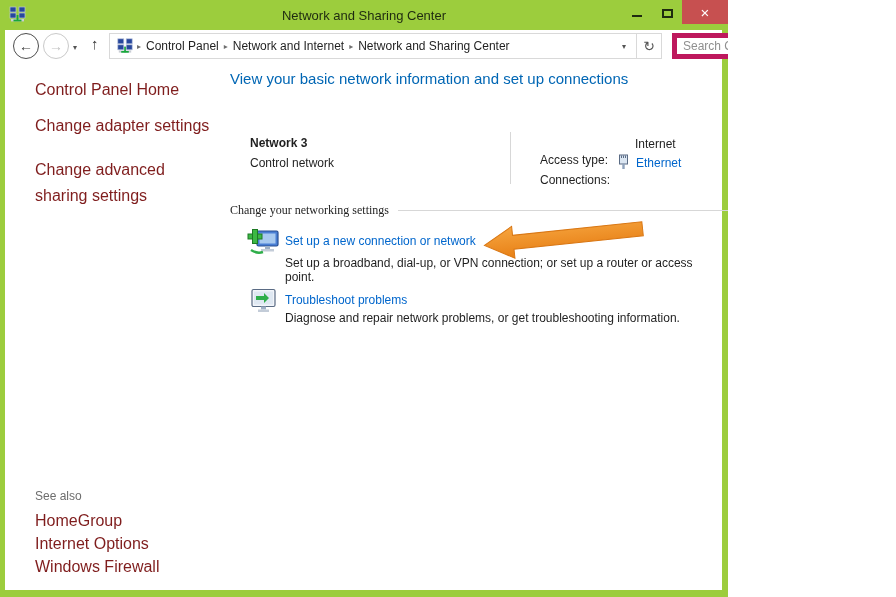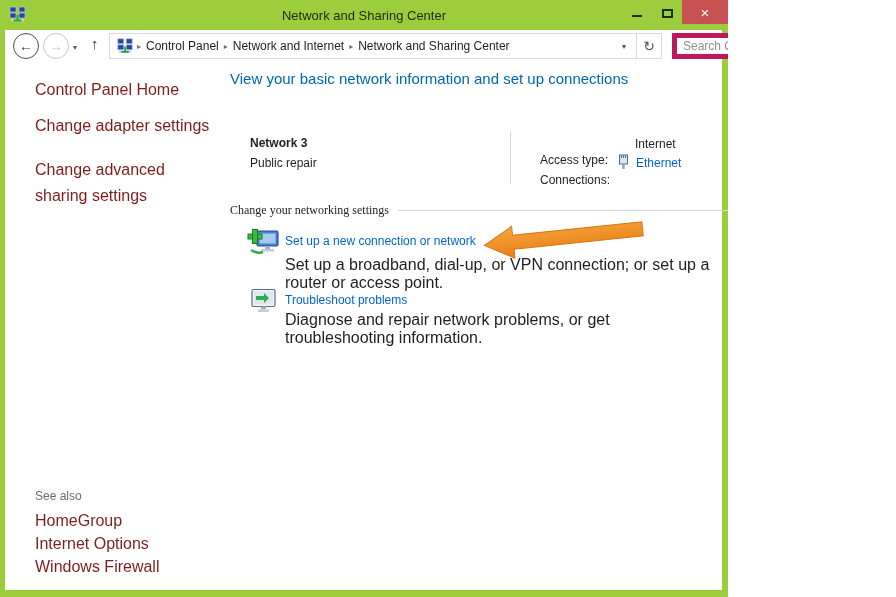--- a/index.html
+++ b/index.html
@@ -55,21 +55,21 @@
   .net-type{position:absolute;left:245px;top:126px;font-size:12px;color:#1f1f1f;}
   .v-divider{position:absolute;left:505px;top:102px;height:52px;width:1px;background:#d7d7d7;}
   .acc-label{position:absolute;left:535px;font-size:12px;color:#1f1f1f;margin-top:16px;}
   .acc-value{position:absolute;left:630px;font-size:12px;color:#1f1f1f;}
   .eth-icon{position:absolute;left:612px;top:124px;width:13px;height:16px;}
   .eth-link{position:absolute;left:631px;top:126px;font-size:12px;color:#0066cc;cursor:pointer;}
 
   .task-icon-lg{position:absolute;left:240px;top:196px;width:36px;height:36px;}
   .task-icon-sm{position:absolute;left:245px;top:257px;width:27px;height:27px;}
   .task-link{position:absolute;left:280px;font-size:12px;color:#0066cc;cursor:pointer;}
-  .task-desc{position:absolute;left:280px;font-size:16px;color:#1f1f1f;}
+  .task-desc{position:absolute;left:280px;font-size:12px;color:#1f1f1f;}
 
   .annot-arrow{position:absolute;left:476px;top:186px;transform:rotate(-6deg);pointer-events:none;}
 </style>
 </head>
 <body>
 
 <div class="window">
 
   <div class="titlebar">
     <svg class="titlebar-icon" viewBox="0 0 17 17">
@@ -149,21 +149,21 @@
     <div class="side-link" style="left:30px;top:109px;width:168px;line-height:26px;margin-top:18px;">Change advanced sharing settings</div>
     <div class="see-also" style="left:30px;top:459px;">See also</div>
     <div class="side-link" style="left:30px;top:482px;">HomeGroup</div>
     <div class="side-link" style="left:30px;top:505px;">Internet Options</div>
     <div class="side-link" style="left:30px;top:528px;">Windows Firewall</div>
 
     <div class="heading">View your basic network information and set up connections</div>
 
 
     <div class="net-name">Network 3</div>
-    <div class="net-type">Public repair</div>
+    <div class="net-type">Control network</div>
     <div class="v-divider"></div>
 
     <div class="acc-label" style="top:107px;">Access type:</div>
     <div class="acc-value" style="top:107px;">Internet</div>
     <div class="acc-label" style="top:127px;text-align:center;">Connections:</div>
     <svg class="eth-icon" viewBox="0 0 13 16">
       <rect x="2.5" y="1" width="8" height="9" fill="#dbe6f2" stroke="#5a6b84" stroke-width="1"></rect>
       <line x1="4.5" y1="1.5" x2="4.5" y2="4" stroke="#5a6b84" stroke-width="1"></line>
       <line x1="6.5" y1="1.5" x2="6.5" y2="4" stroke="#5a6b84" stroke-width="1"></line>
       <line x1="8.5" y1="1.5" x2="8.5" y2="4" stroke="#5a6b84" stroke-width="1"></line>

